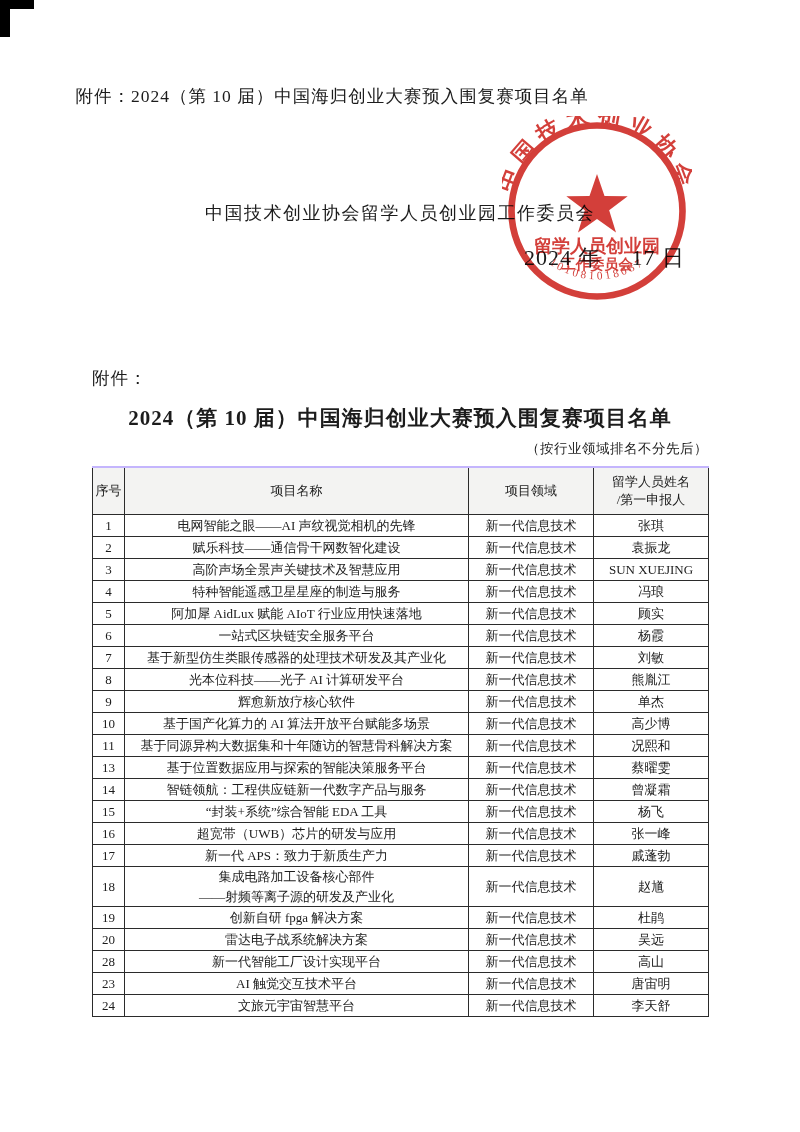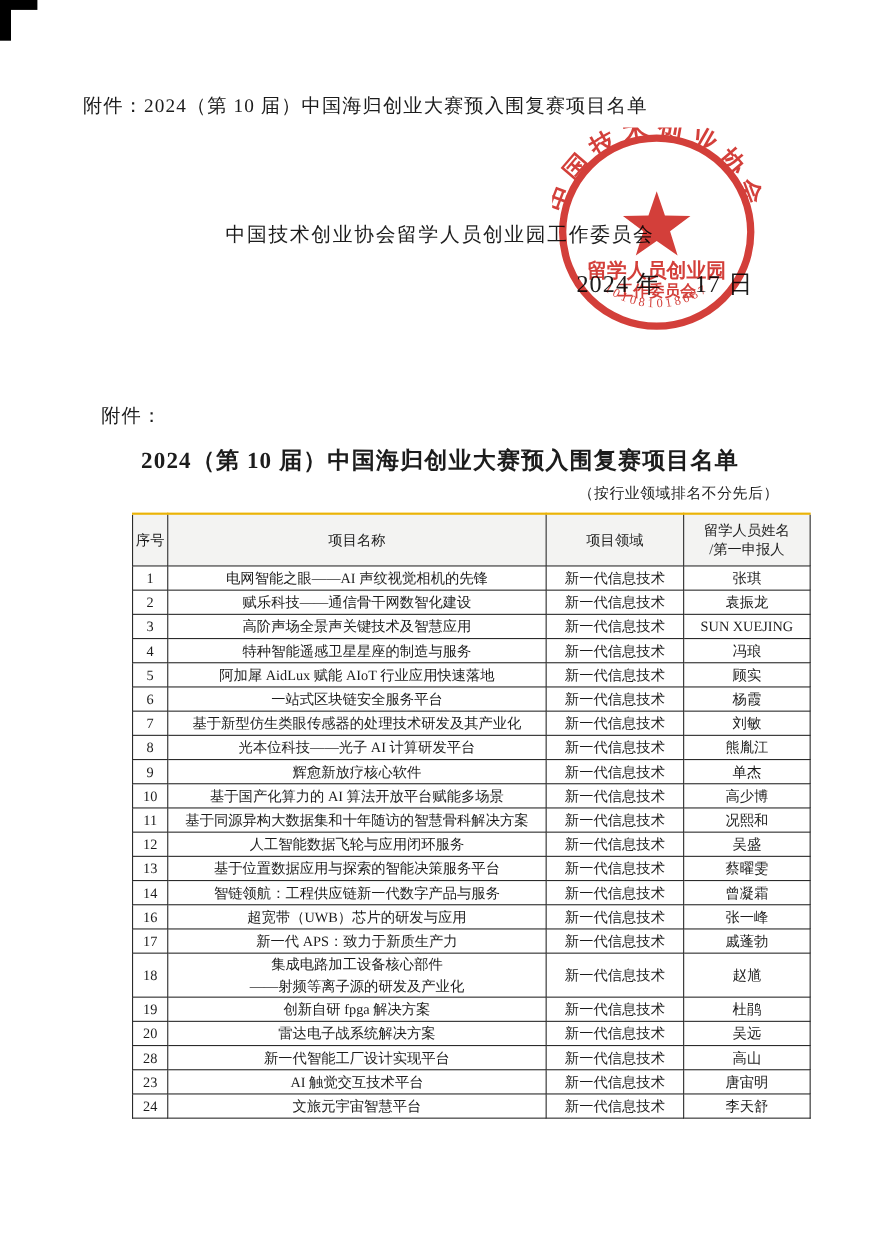--- a/index.html
+++ b/index.html
@@ -52,21 +52,21 @@
   table.projects col.c-person{width:115px;}
   table.projects th,table.projects td{
     border:1px solid #2b2b2b;text-align:center;vertical-align:middle;
     padding:0 2px;line-height:1.5;font-weight:normal;
     overflow:hidden;
   }
   table.projects thead th{
     background:#f3f3f2;height:46px;line-height:1.35;
     white-space:pre-line;word-break:break-all;
   }
-  table.projects{border-top:2px solid #eab308;margin-left:28px;}
+  table.projects{border-top:2px solid #c4b5fd;}
   table.projects tbody tr{height:22px;}
   table.projects tbody tr.tall{height:40px;}
   td.cell-project,td.cell-person{white-space:pre-line;}
 </style>
 </head>
 <body>
 
 <div class="corner-v"></div>
 <div class="corner-h"></div>
 
@@ -176,36 +176,36 @@
     <td class="cell-field">新一代信息技术</td>
     <td class="cell-person">高少博</td>
   </tr>
       <tr>
     <td class="cell-no">11</td>
     <td class="cell-project">基于同源异构大数据集和十年随访的智慧骨科解决方案</td>
     <td class="cell-field">新一代信息技术</td>
     <td class="cell-person">况熙和</td>
   </tr>
       <tr>
-    <td class="cell-no">12</td>
-    <td class="cell-project">人工智能数据飞轮与应用闭环服务</td>
-    <td class="cell-field">新一代信息技术</td>
-    <td class="cell-person">吴盛</td>
-  </tr>
-      <tr>
     <td class="cell-no">13</td>
     <td class="cell-project">基于位置数据应用与探索的智能决策服务平台</td>
     <td class="cell-field">新一代信息技术</td>
     <td class="cell-person">蔡曜雯</td>
   </tr>
       <tr>
     <td class="cell-no">14</td>
     <td class="cell-project">智链领航：工程供应链新一代数字产品与服务</td>
     <td class="cell-field">新一代信息技术</td>
     <td class="cell-person">曾凝霜</td>
+  </tr>
+      <tr>
+    <td class="cell-no">15</td>
+    <td class="cell-project">“封装+系统”综合智能 EDA 工具</td>
+    <td class="cell-field">新一代信息技术</td>
+    <td class="cell-person">杨飞</td>
   </tr>
       <tr>
     <td class="cell-no">16</td>
     <td class="cell-project">超宽带（UWB）芯片的研发与应用</td>
     <td class="cell-field">新一代信息技术</td>
     <td class="cell-person">张一峰</td>
   </tr>
       <tr>
     <td class="cell-no">17</td>
     <td class="cell-project">新一代 APS：致力于新质生产力</td>

